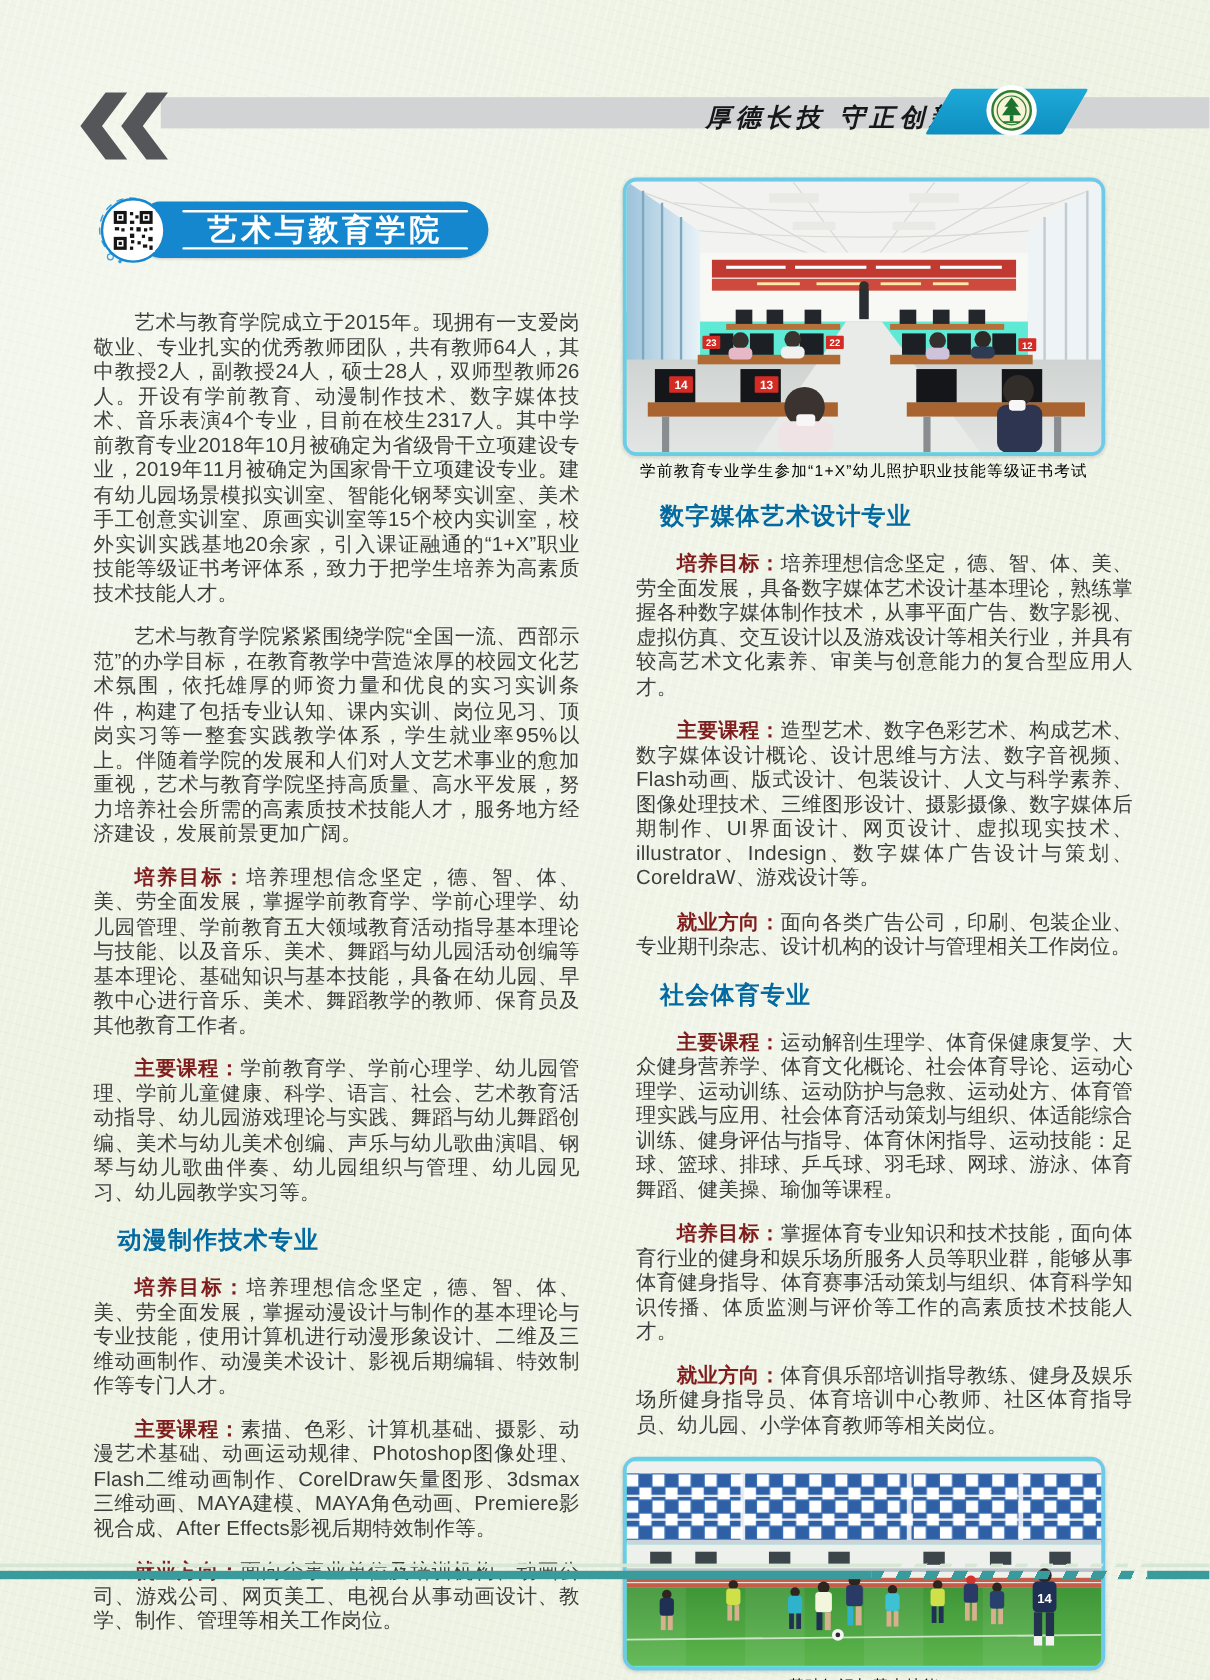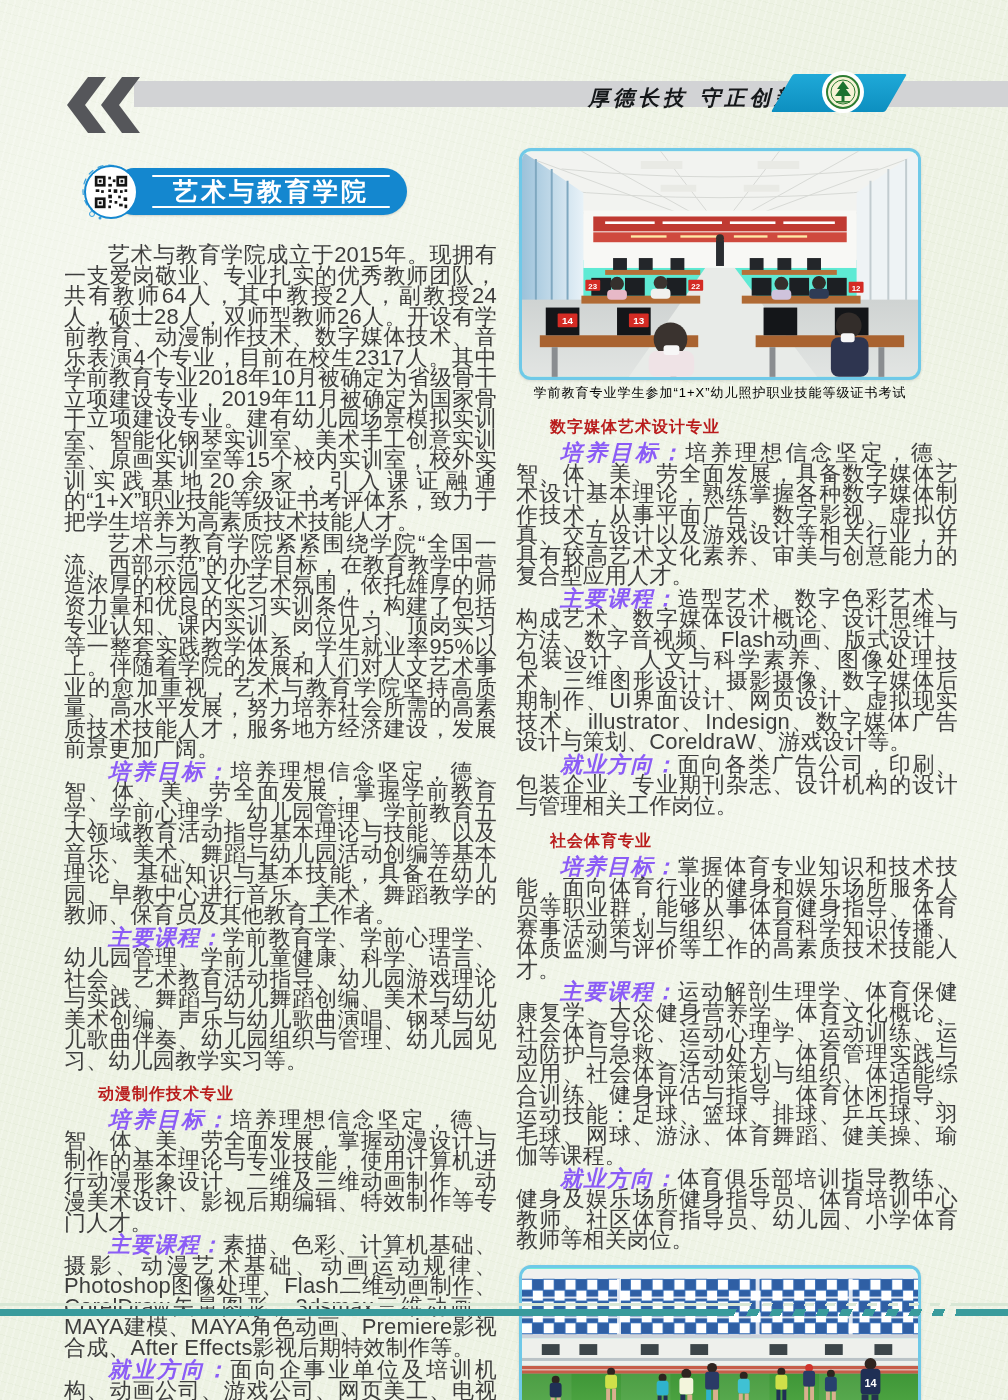--- a/index.html
+++ b/index.html
@@ -31,25 +31,25 @@
   .badge-line.t{top:7px;} .badge-line.b{bottom:7px;}
   .badge-title{position:absolute;left:34px;right:17px;top:9px;bottom:9px;
     display:flex;align-items:center;justify-content:center;
     color:#fff;font-weight:bold;font-size:25px;letter-spacing:3px;white-space:nowrap;}
   .qr-wrap{left:82px;top:163px;width:58px;height:58px;}
   .qr-circle{position:absolute;left:2px;top:2px;width:50px;height:50px;background:#fff;
     border:2px solid #1487cf;border-radius:50%;display:flex;align-items:center;justify-content:center;}
   
   .col-left{left:62px;top:243px;width:437px;}
   .col-right{left:514px;top:148px;width:446px;}
-  .body-text p{margin:2px;text-indent:2em;font-size:22px;line-height:20.5px;color:#3d3d3d;
+  .body-text p{margin:16px;text-indent:2em;font-size:17px;line-height:20.5px;color:#3d3d3d;
     text-align:justify;letter-spacing:.2px;}
-  .body-text p b{color:#8b5cf6;font-style:italic;}
-  .sec-title{margin:13px 0 5px;padding-left:36px;color:#b91c1c;font-weight:bold;
-    font-size:16px;letter-spacing:1px;}
+  .body-text p b{color:#7f1d1d;}
+  .sec-title{margin:13px 0 5px;padding-left:36px;color:#0369a1;font-weight:bold;
+    font-size:20px;letter-spacing:1px;}
   .col-right .sec-title{margin-top:15px;}
   
   .photo{border:3px solid #6fc9e8;border-radius:12px;overflow:hidden;background:#5eead4;
     box-shadow:0 1px 3px rgba(0,0,0,.12);}
   .photo1{width:396px;height:226px;margin-left:5px;}
   .photo2{width:396px;height:172px;margin-left:5px;margin-top:14px;}
   .caption{width:402px;margin:4px 0 0 5px;text-align:center;font-size:13px;color:#000000;letter-spacing:1px;}
   figure{margin:0;}
   
   .fl{position:absolute;}
@@ -292,22 +292,22 @@
     </div>
     <figcaption class="caption">学前教育专业学生参加“1+X”幼儿照护职业技能等级证书考试</figcaption>
   </figure>
 
   <div class="sec-title">数字媒体艺术设计专业</div>
   <p><b>培养目标：</b><span>培养理想信念坚定，德、智、体、美、劳全面发展，具备数字媒体艺术设计基本理论，熟练掌握各种数字媒体制作技术，从事平面广告、数字影视、虚拟仿真、交互设计以及游戏设计等相关行业，并具有较高艺术文化素养、审美与创意能力的复合型应用人才。</span></p>
   <p><b>主要课程：</b><span>造型艺术、数字色彩艺术、构成艺术、数字媒体设计概论、设计思维与方法、数字音视频、Flash动画、版式设计、包装设计、人文与科学素养、图像处理技术、三维图形设计、摄影摄像、数字媒体后期制作、UI界面设计、网页设计、虚拟现实技术、illustrator、Indesign、数字媒体广告设计与策划、CoreldraW、游戏设计等。</span></p>
   <p><b>就业方向：</b><span>面向各类广告公司，印刷、包装企业、专业期刊杂志、设计机构的设计与管理相关工作岗位。</span></p>
 
   <div class="sec-title">社会体育专业</div>
+  <p><b>主要课程：</b><span>运动解剖生理学、体育保健康复学、大众健身营养学、体育文化概论、社会体育导论、运动心理学、运动训练、运动防护与急救、运动处方、体育管理实践与应用、社会体育活动策划与组织、体适能综合训练、健身评估与指导、体育休闲指导、运动技能：足球、篮球、排球、乒乓球、羽毛球、网球、游泳、体育舞蹈、健美操、瑜伽等课程。</span></p>
   <p><b>培养目标：</b><span>掌握体育专业知识和技术技能，面向体育行业的健身和娱乐场所服务人员等职业群，能够从事体育健身指导、体育赛事活动策划与组织、体育科学知识传播、体质监测与评价等工作的高素质技术技能人才。</span></p>
-  <p><b>主要课程：</b><span>运动解剖生理学、体育保健康复学、大众健身营养学、体育文化概论、社会体育导论、运动心理学、运动训练、运动防护与急救、运动处方、体育管理实践与应用、社会体育活动策划与组织、体适能综合训练、健身评估与指导、体育休闲指导、运动技能：足球、篮球、排球、乒乓球、羽毛球、网球、游泳、体育舞蹈、健美操、瑜伽等课程。</span></p>
   <p><b>就业方向：</b><span>体育俱乐部培训指导教练、健身及娱乐场所健身指导员、体育培训中心教师、社区体育指导员、幼儿园、小学体育教师等相关岗位。</span></p>
 
   <figure>
     <div class="photo photo2">
       <svg width="396" height="172" viewBox="0 0 400 172">
         <defs>
           <pattern id="seats" width="22" height="22" patternUnits="userSpaceOnUse">
             <rect width="22" height="22" fill="#3a70b8"></rect>
             <rect x="0" y="0" width="10" height="10" fill="#2f5fa4"></rect>
             <rect x="11" y="0" width="10" height="10" fill="#ffffff"></rect>

